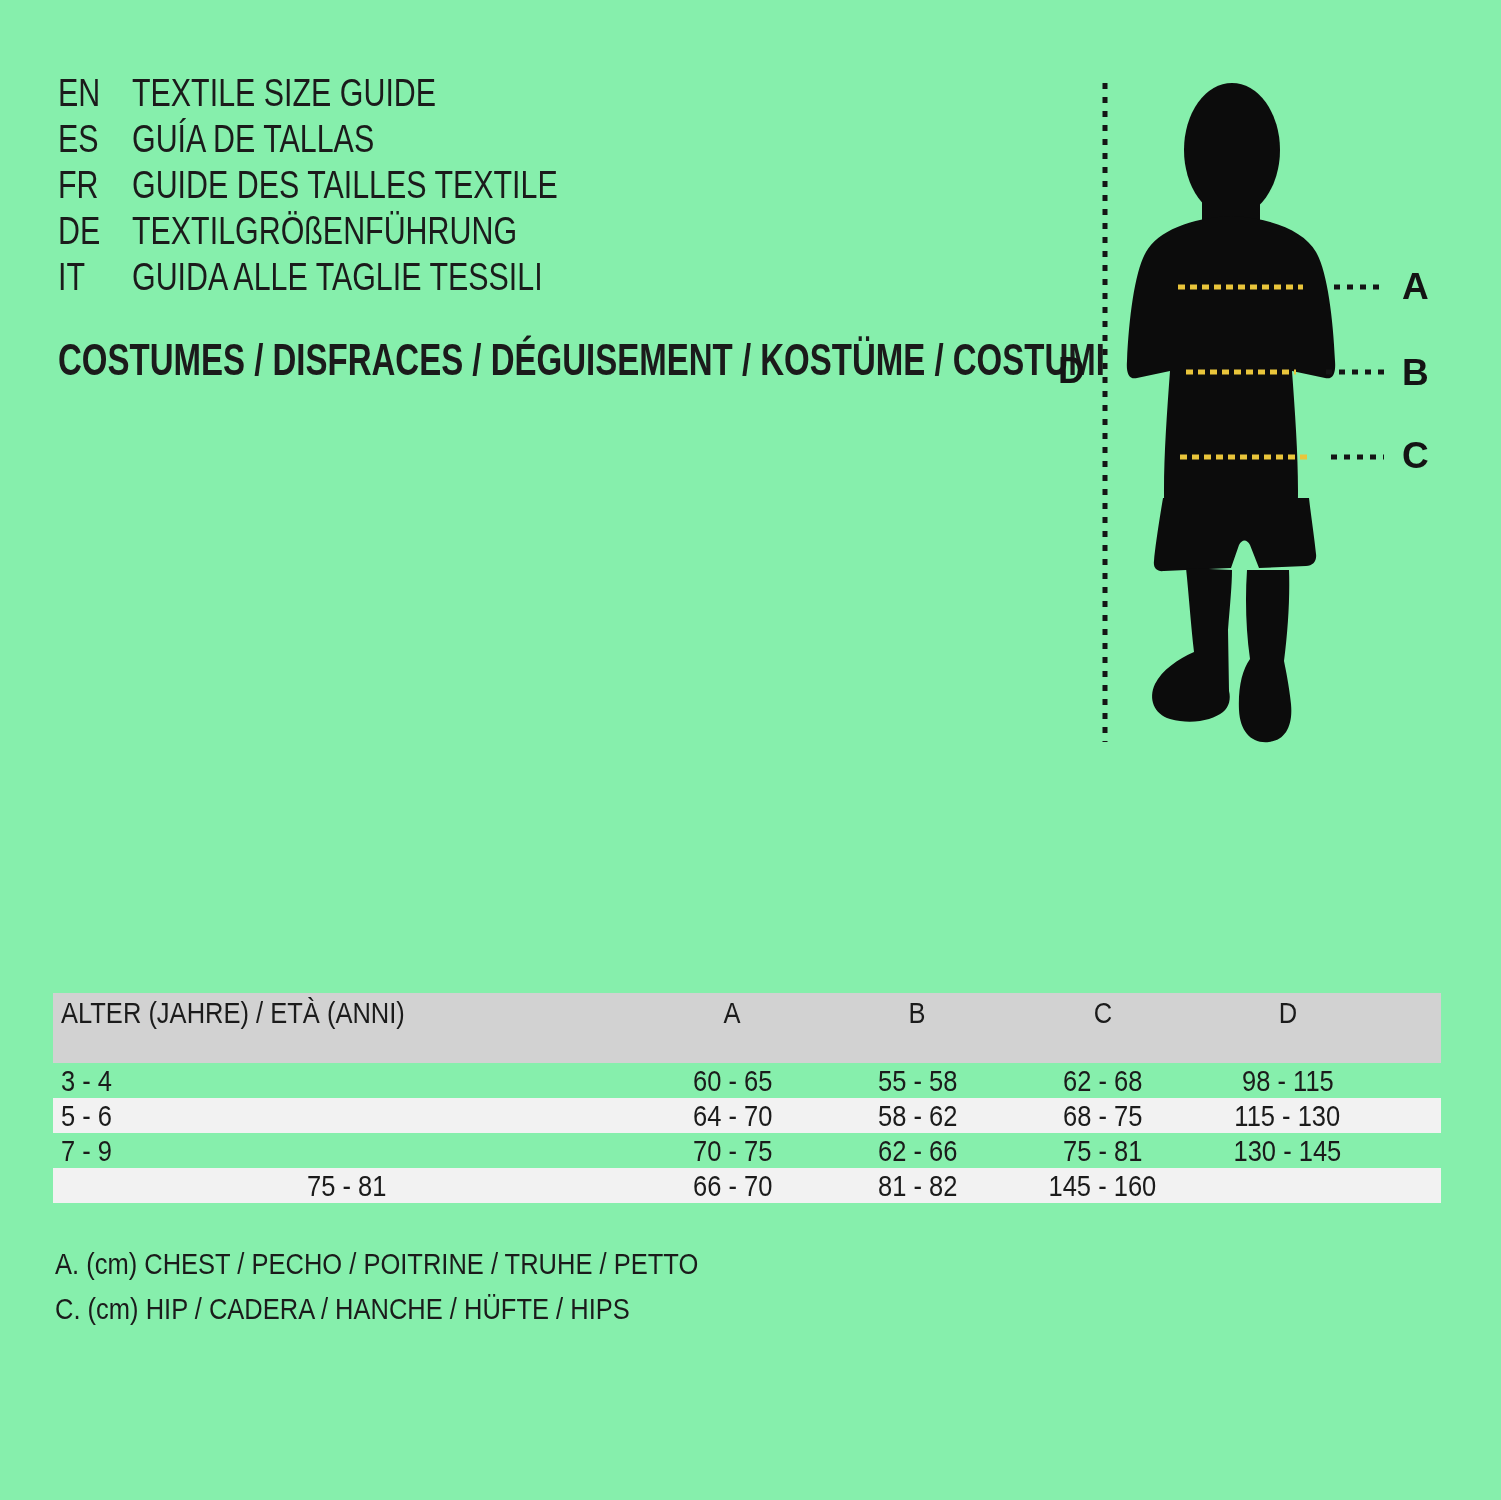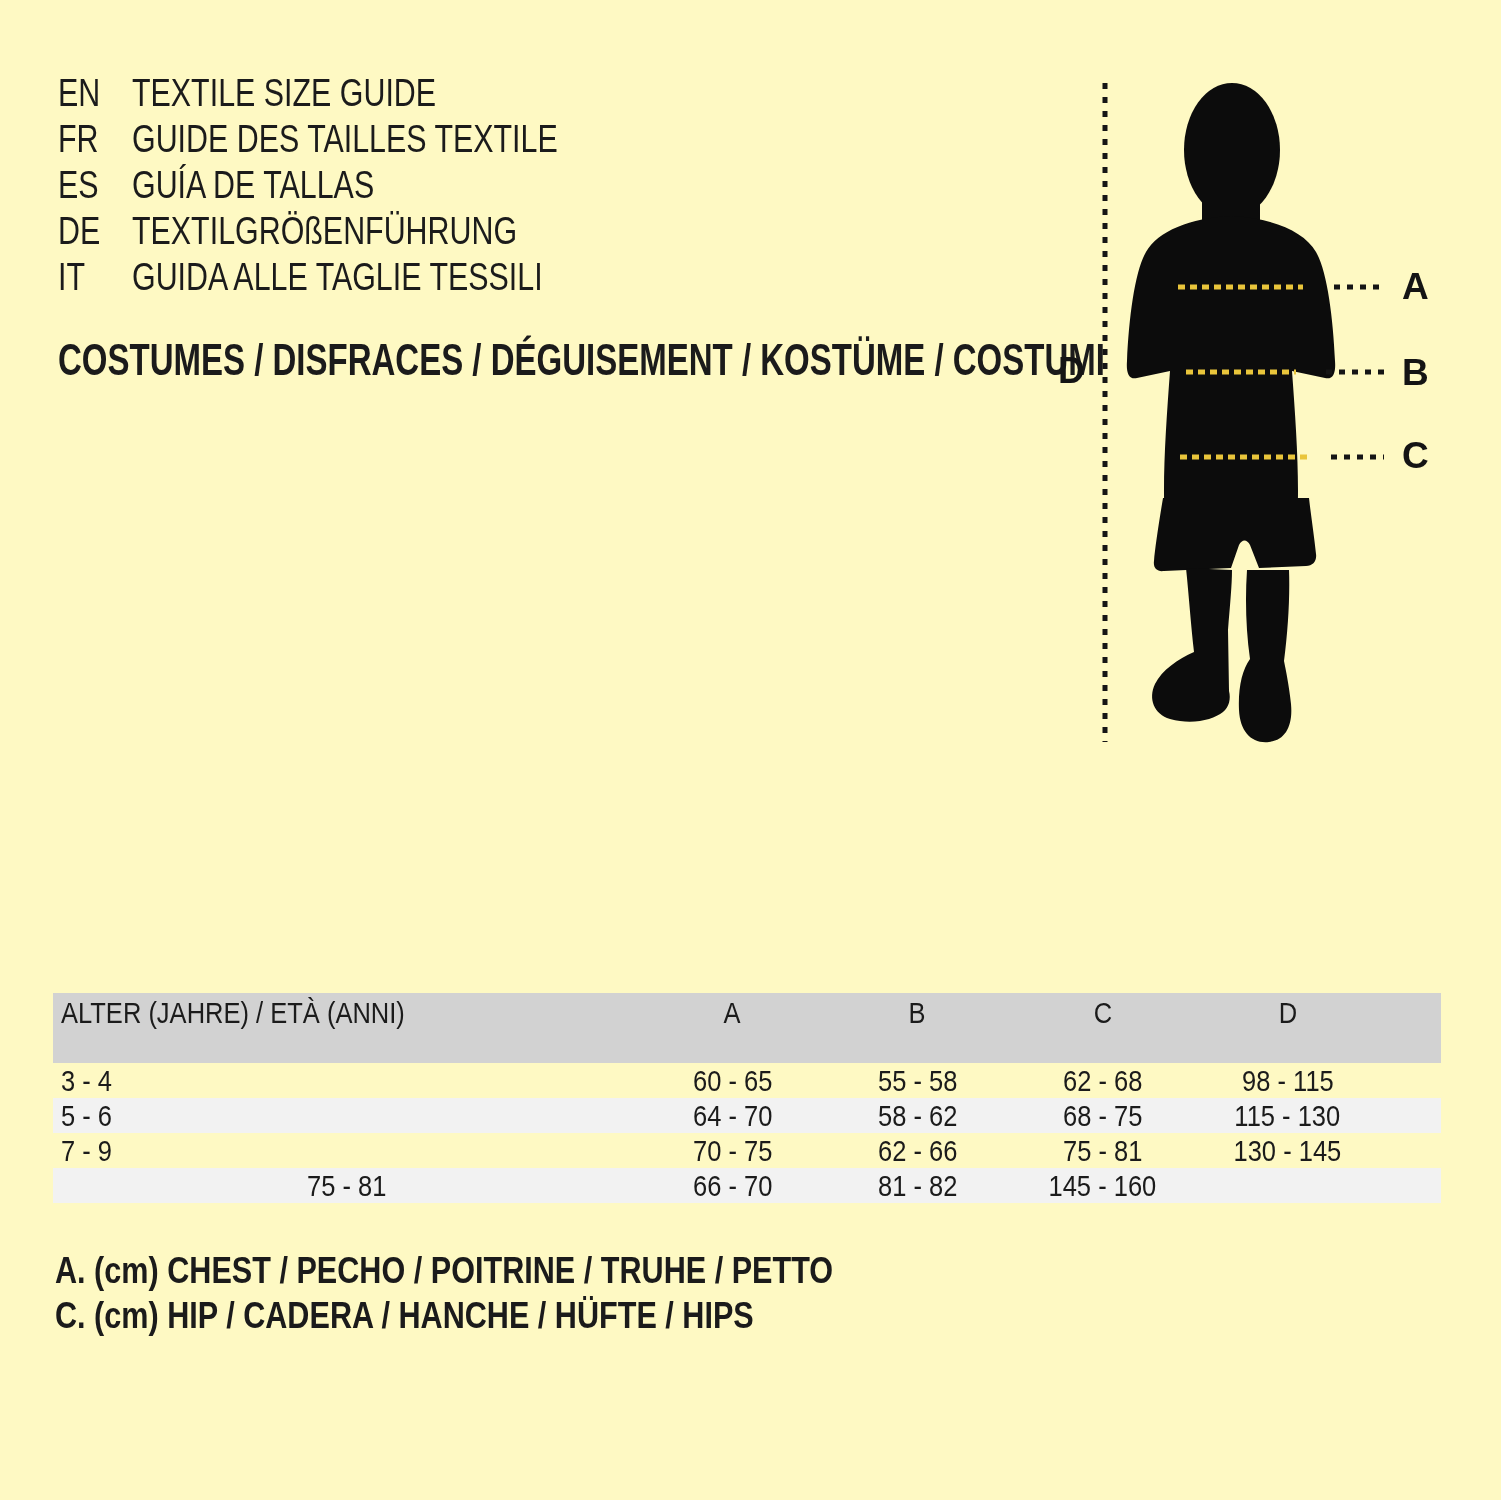--- a/index.html
+++ b/index.html
@@ -1,16 +1,16 @@
 <!DOCTYPE html>
 <html><head>
 <meta charset="utf-8">
 <style>
   html,body{margin:0;padding:0;background:#ffffff;}
-  .page{position:relative;width:1501px;height:1500px;background:#fef9c3;overflow:hidden;
+  .page{position:relative;width:1501px;height:1500px;background:#86efac;overflow:hidden;
         font-family:"Liberation Sans",sans-serif;color:#1b1b1b;}
   
   .cx75{display:inline-block;transform:scaleX(.75);transform-origin:0 50%;white-space:nowrap;}
   .cx80{display:inline-block;transform:scaleX(.80);transform-origin:0 50%;white-space:nowrap;}
   .cx85{display:inline-block;transform:scaleX(.85);transform-origin:0 50%;white-space:nowrap;}
   .cxc{display:inline-block;transform:scaleX(.85);transform-origin:50% 50%;white-space:nowrap;}
 
   
   .langs{position:absolute;left:58px;top:70px;}
   .lang-row{display:flex;height:46px;align-items:center;font-size:38px;font-weight:500;}
@@ -30,39 +30,39 @@
   .t-head{background:#d2d2d2;height:70px;align-items:start;}
   .t-head .age-cell{padding:3px 0 0 8px;line-height:33px;}
   .t-head .col-cell{padding-top:3px;line-height:33px;}
   .col-cell{text-align:center;}
   .t-data{height:35px;}
   .t-data .age-cell{padding-left:8px;}
   .t-data.alt{background:#f2f2f2;}
 
   
   .legend{position:absolute;left:55px;top:1247px;}
-  .legend-row{height:45px;display:flex;align-items:flex-end;font-size:36px;font-weight:bold;}
+  .legend-row{height:45px;display:flex;align-items:flex-start;font-size:30px;}
 </style>
 </head>
 <body>
 
 <div class="page">
 
   <section class="langs">
     <div class="lang-row">
       <span class="code"><span class="cx80">EN</span></span>
       <span class="cx80">TEXTILE SIZE GUIDE</span>
     </div>
     <div class="lang-row">
+      <span class="code"><span class="cx80">ES</span></span>
+      <span class="cx80">GUÍA DE TALLAS</span>
+    </div>
+    <div class="lang-row">
       <span class="code"><span class="cx80">FR</span></span>
       <span class="cx80">GUIDE DES TAILLES TEXTILE</span>
-    </div>
-    <div class="lang-row">
-      <span class="code"><span class="cx80">ES</span></span>
-      <span class="cx80">GUÍA DE TALLAS</span>
     </div>
     <div class="lang-row">
       <span class="code"><span class="cx80">DE</span></span>
       <span class="cx80">TEXTILGRÖßENFÜHRUNG</span>
     </div>
     <div class="lang-row">
       <span class="code"><span class="cx80">IT</span></span>
       <span class="cx80">GUIDA ALLE TAGLIE TESSILI</span>
     </div>
   </section>

